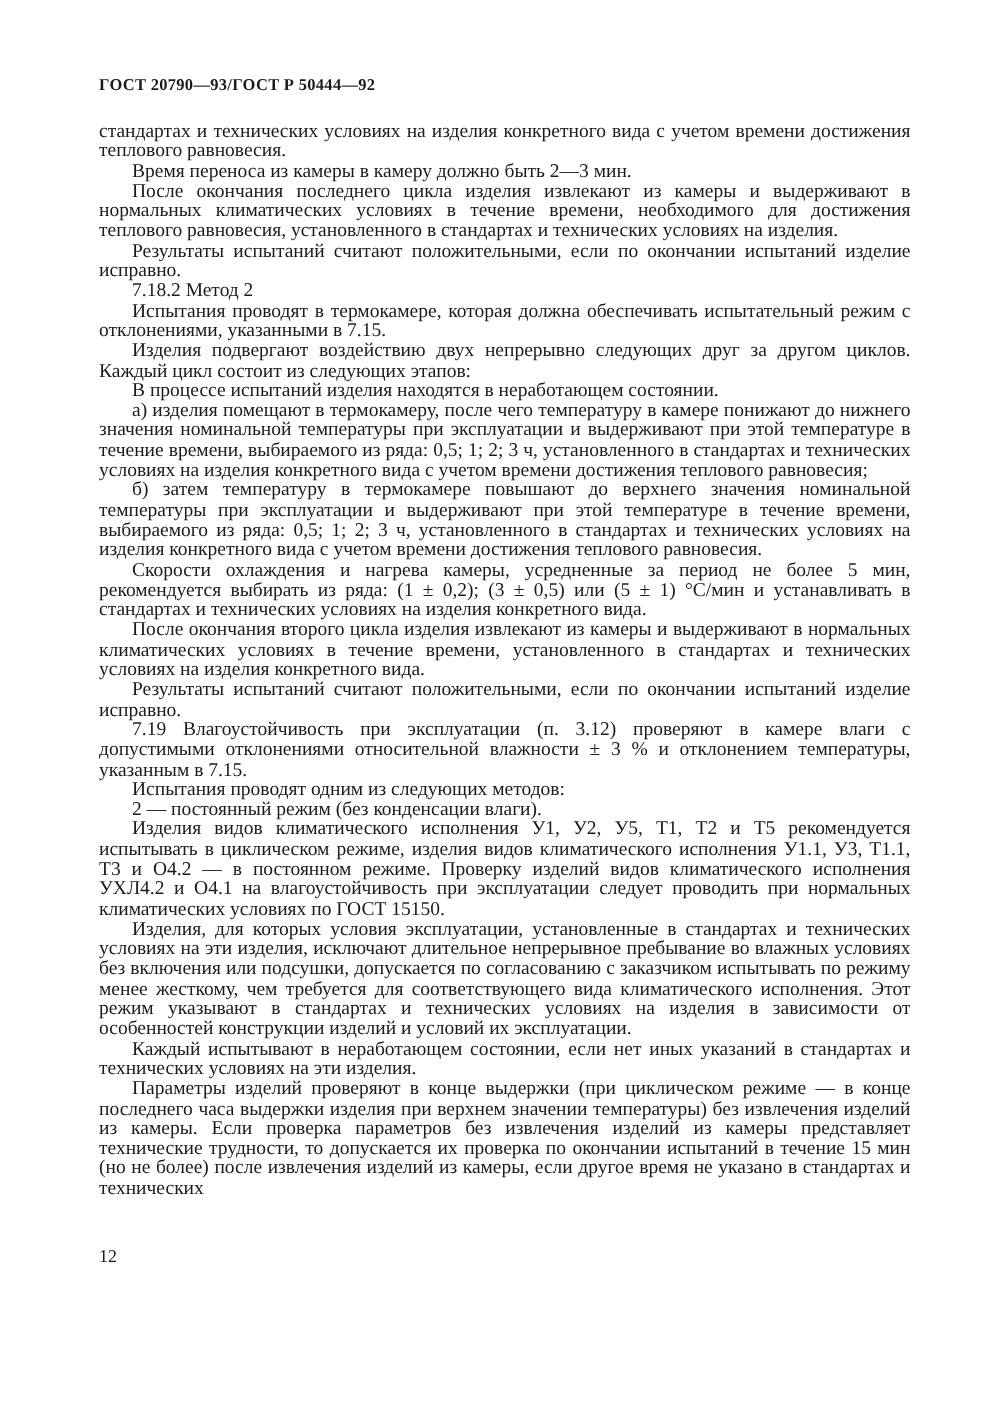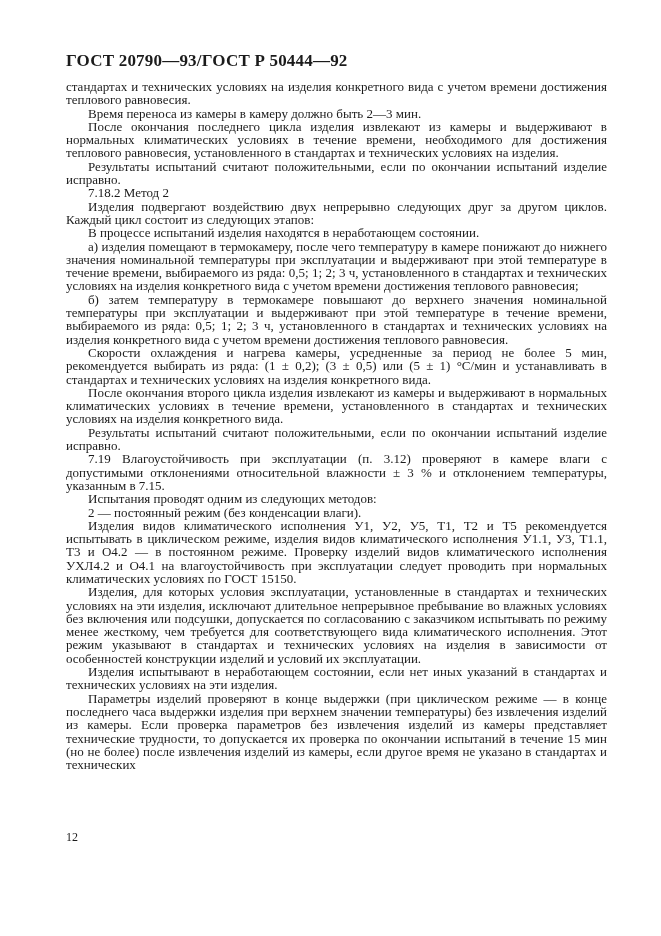--- a/index.html
+++ b/index.html
@@ -13,21 +13,21 @@
     height: 936px;
     background: #ffffff;
     overflow: hidden;
     font-family: "Liberation Serif", "DejaVu Serif", serif;
     color: #1b1b1b;
   }
   .running-header {
     position: absolute;
     left: 66px;
     top: 51px;
-    font-size: 17px;
+    font-size: 11px;
     font-weight: bold;
     letter-spacing: 0.2px;
     white-space: nowrap;
   }
   .body-text {
     position: absolute;
     left: 66px;
     top: 80px;
     width: 541px;
     height: 748px;
@@ -57,31 +57,32 @@
 <div class="page">
 
   <div class="running-header">ГОСТ 20790—93/ГОСТ Р 50444—92</div>
 
   <div class="body-text">
     <p class="cont">стандартах и технических условиях на изделия конкретного вида с учетом времени достижения теплового равновесия.</p>
     <p>Время переноса из камеры в камеру должно быть 2—3 мин.</p>
     <p>После окончания последнего цикла изделия извлекают из камеры и выдерживают в нормальных климатических условиях в течение времени, необходимого для достижения теплового равновесия, установленного в стандартах и технических условиях на изделия.</p>
     <p>Результаты испытаний считают положительными, если по окончании испытаний изделие исправно.</p>
     <p>7.18.2 Метод 2</p>
+    <p>Испытания проводят в термокамере, которая должна обеспечивать испытательный режим с отклонениями, указанными в 7.15.</p>
     <p>Изделия подвергают воздействию двух непрерывно следующих друг за другом циклов. Каждый цикл состоит из следующих этапов:</p>
     <p>В процессе испытаний изделия находятся в неработающем состоянии.</p>
     <p>а) изделия помещают в термокамеру, после чего температуру в камере понижают до нижнего значения номинальной температуры при эксплуатации и выдерживают при этой температуре в течение времени, выбираемого из ряда: 0,5; 1; 2; 3 ч, установленного в стандартах и технических условиях на изделия конкретного вида с учетом времени достижения теплового равновесия;</p>
     <p>б) затем температуру в термокамере повышают до верхнего значения номинальной температуры при эксплуатации и выдерживают при этой температуре в течение времени, выбираемого из ряда: 0,5; 1; 2; 3 ч, установленного в стандартах и технических условиях на изделия конкретного вида с учетом времени достижения теплового равновесия.</p>
     <p>Скорости охлаждения и нагрева камеры, усредненные за период не более 5 мин, рекомендуется выбирать из ряда: (1 ± 0,2); (3 ± 0,5) или (5 ± 1) °С/мин и устанавливать в стандартах и технических условиях на изделия конкретного вида.</p>
     <p>После окончания второго цикла изделия извлекают из камеры и выдерживают в нормальных климатических условиях в течение времени, установленного в стандартах и технических условиях на изделия конкретного вида.</p>
     <p>Результаты испытаний считают положительными, если по окончании испытаний изделие исправно.</p>
     <p>7.19 Влагоустойчивость при эксплуатации (п. 3.12) проверяют в камере влаги с допустимыми отклонениями относительной влажности ± 3 % и отклонением температуры, указанным в 7.15.</p>
     <p>Испытания проводят одним из следующих методов:</p>
     <p>2 — постоянный режим (без конденсации влаги).</p>
     <p>Изделия видов климатического исполнения У1, У2, У5, Т1, Т2 и Т5 рекомендуется испытывать в циклическом режиме, изделия видов климатического исполнения У1.1, У3, Т1.1, Т3 и О4.2 — в постоянном режиме. Проверку изделий видов климатического исполнения УХЛ4.2 и О4.1 на влагоустойчивость при эксплуатации следует проводить при нормальных климатических условиях по ГОСТ 15150.</p>
     <p>Изделия, для которых условия эксплуатации, установленные в стандартах и технических условиях на эти изделия, исключают длительное непрерывное пребывание во влажных условиях без включения или подсушки, допускается по согласованию с заказчиком испытывать по режиму менее жесткому, чем требуется для соответствующего вида климатического исполнения. Этот режим указывают в стандартах и технических условиях на изделия в зависимости от особенностей конструкции изделий и условий их эксплуатации.</p>
-    <p>Изделия испытывают в неработающем состоянии, если нет иных указаний в стандартах и технических условиях на эти изделия.</p>
+    <p>Каждый испытывают в неработающем состоянии, если нет иных указаний в стандартах и технических условиях на эти изделия.</p>
     <p>Параметры изделий проверяют в конце выдержки (при циклическом режиме — в конце последнего часа выдержки изделия при верхнем значении температуры) без извлечения изделий из камеры. Если проверка параметров без извлечения изделий из камеры представляет технические трудности, то допускается их проверка по окончании испытаний в течение 15 мин (но не более) после извлечения изделий из камеры, если другое время не указано в стандартах и технических</p>
   </div>
 
   <div class="page-number">12</div>
 
 </div>
 
 </body></html>

